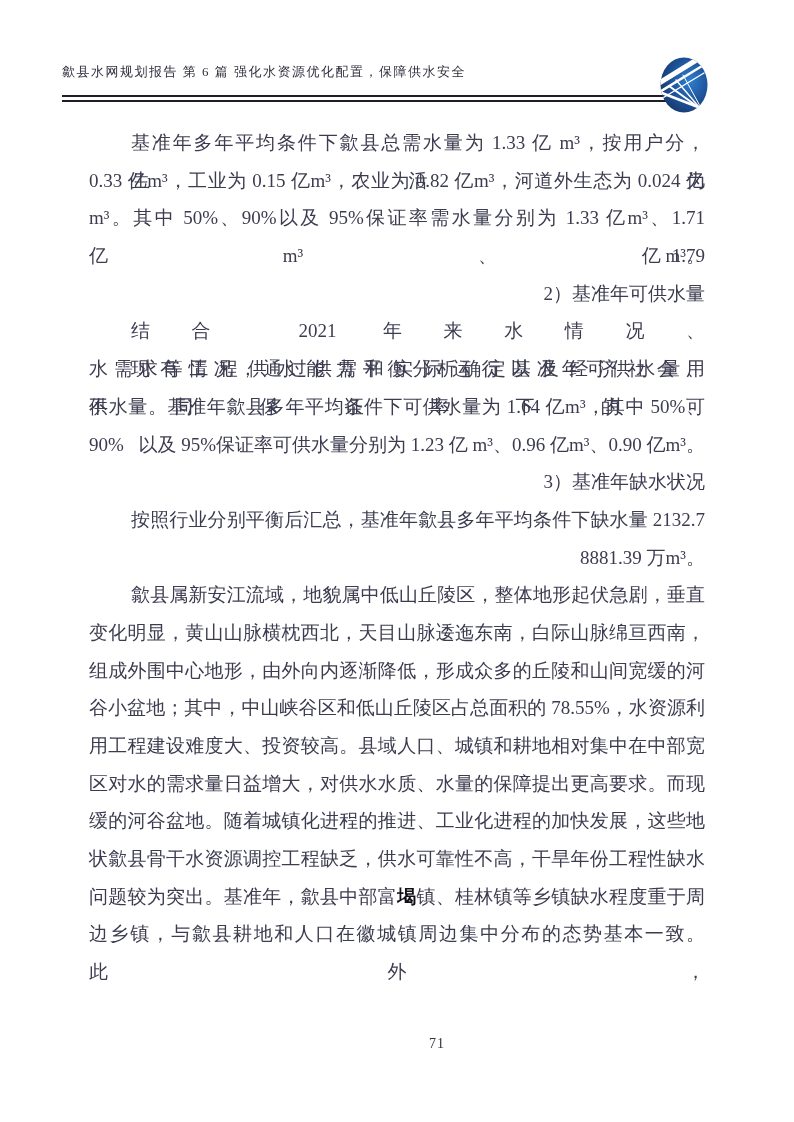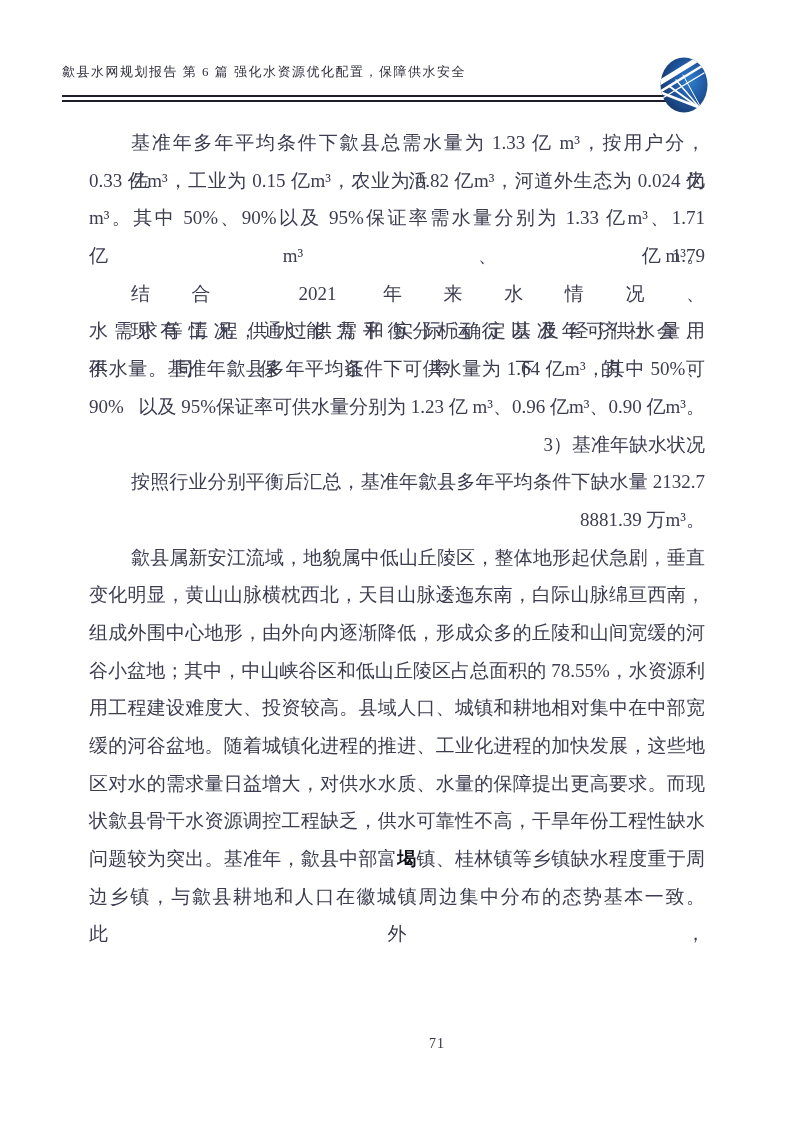--- a/index.html
+++ b/index.html
@@ -88,34 +88,35 @@
         <path d="M 23 18 L 40 49" stroke-width="1"></path>
       </g>
     </g>
   </svg>
 
   <div class="content">
     <div class="line ind j">基准年多年平均条件下歙县总需水量为 1.33 亿 m³，按用户分，生活为</div>
     <div class="line j">0.33 亿m³，工业为 0.15 亿m³，农业为 0.82 亿m³，河道外生态为 0.024 亿</div>
     <div class="line j">m³。其中 50%、90%以及 95%保证率需水量分别为 1.33 亿m³、1.71 亿m³、1.79</div>
     <div class="line">亿 m³。</div>
+    <div class="line ind">2）基准年可供水量</div>
     <div class="line ind j">结合 2021 年来水情况、现有工程供水能力和实际运行以及经济社会用</div>
     <div class="line j">水需求等情况，通过供需平衡分析确定基准年可供水量、不同保证率下的可</div>
     <div class="line j">供水量。基准年歙县多年平均条件下可供水量为 1.64 亿m³，其中 50%、90%</div>
     <div class="line">以及 95%保证率可供水量分别为 1.23 亿 m³、0.96 亿m³、0.90 亿m³。</div>
     <div class="line ind">3）基准年缺水状况</div>
     <div class="line ind j">按照行业分别平衡后汇总，基准年歙县多年平均条件下缺水量 2132.7</div>
     <div class="line">8881.39 万m³。</div>
     <div class="line ind j">歙县属新安江流域，地貌属中低山丘陵区，整体地形起伏急剧，垂直</div>
     <div class="line j">变化明显，黄山山脉横枕西北，天目山脉逶迤东南，白际山脉绵亘西南，</div>
     <div class="line j">组成外围中心地形，由外向内逐渐降低，形成众多的丘陵和山间宽缓的河</div>
     <div class="line j">谷小盆地；其中，中山峡谷区和低山丘陵区占总面积的 78.55%，水资源利</div>
     <div class="line j">用工程建设难度大、投资较高。县域人口、城镇和耕地相对集中在中部宽</div>
+    <div class="line j">区对水的需求量日益增大，对供水水质、水量的保障提出更高要求。而现</div>
     <div class="line j">缓的河谷盆地。随着城镇化进程的推进、工业化进程的加快发展，这些地</div>
-    <div class="line j">区对水的需求量日益增大，对供水水质、水量的保障提出更高要求。而现</div>
     <div class="line j">状歙县骨干水资源调控工程缺乏，供水可靠性不高，干旱年份工程性缺水</div>
     <div class="line j"><span>问题较为突出。基准年，歙县中部富</span><span class="em-char">堨</span><span>镇、桂林镇等乡镇缺水程度重于周</span></div>
     <div class="line j">边乡镇，与歙县耕地和人口在徽城镇周边集中分布的态势基本一致。此外，</div>
   </div>
 
   <div class="footer">71</div>
 
 </div>
 
 </body></html>

